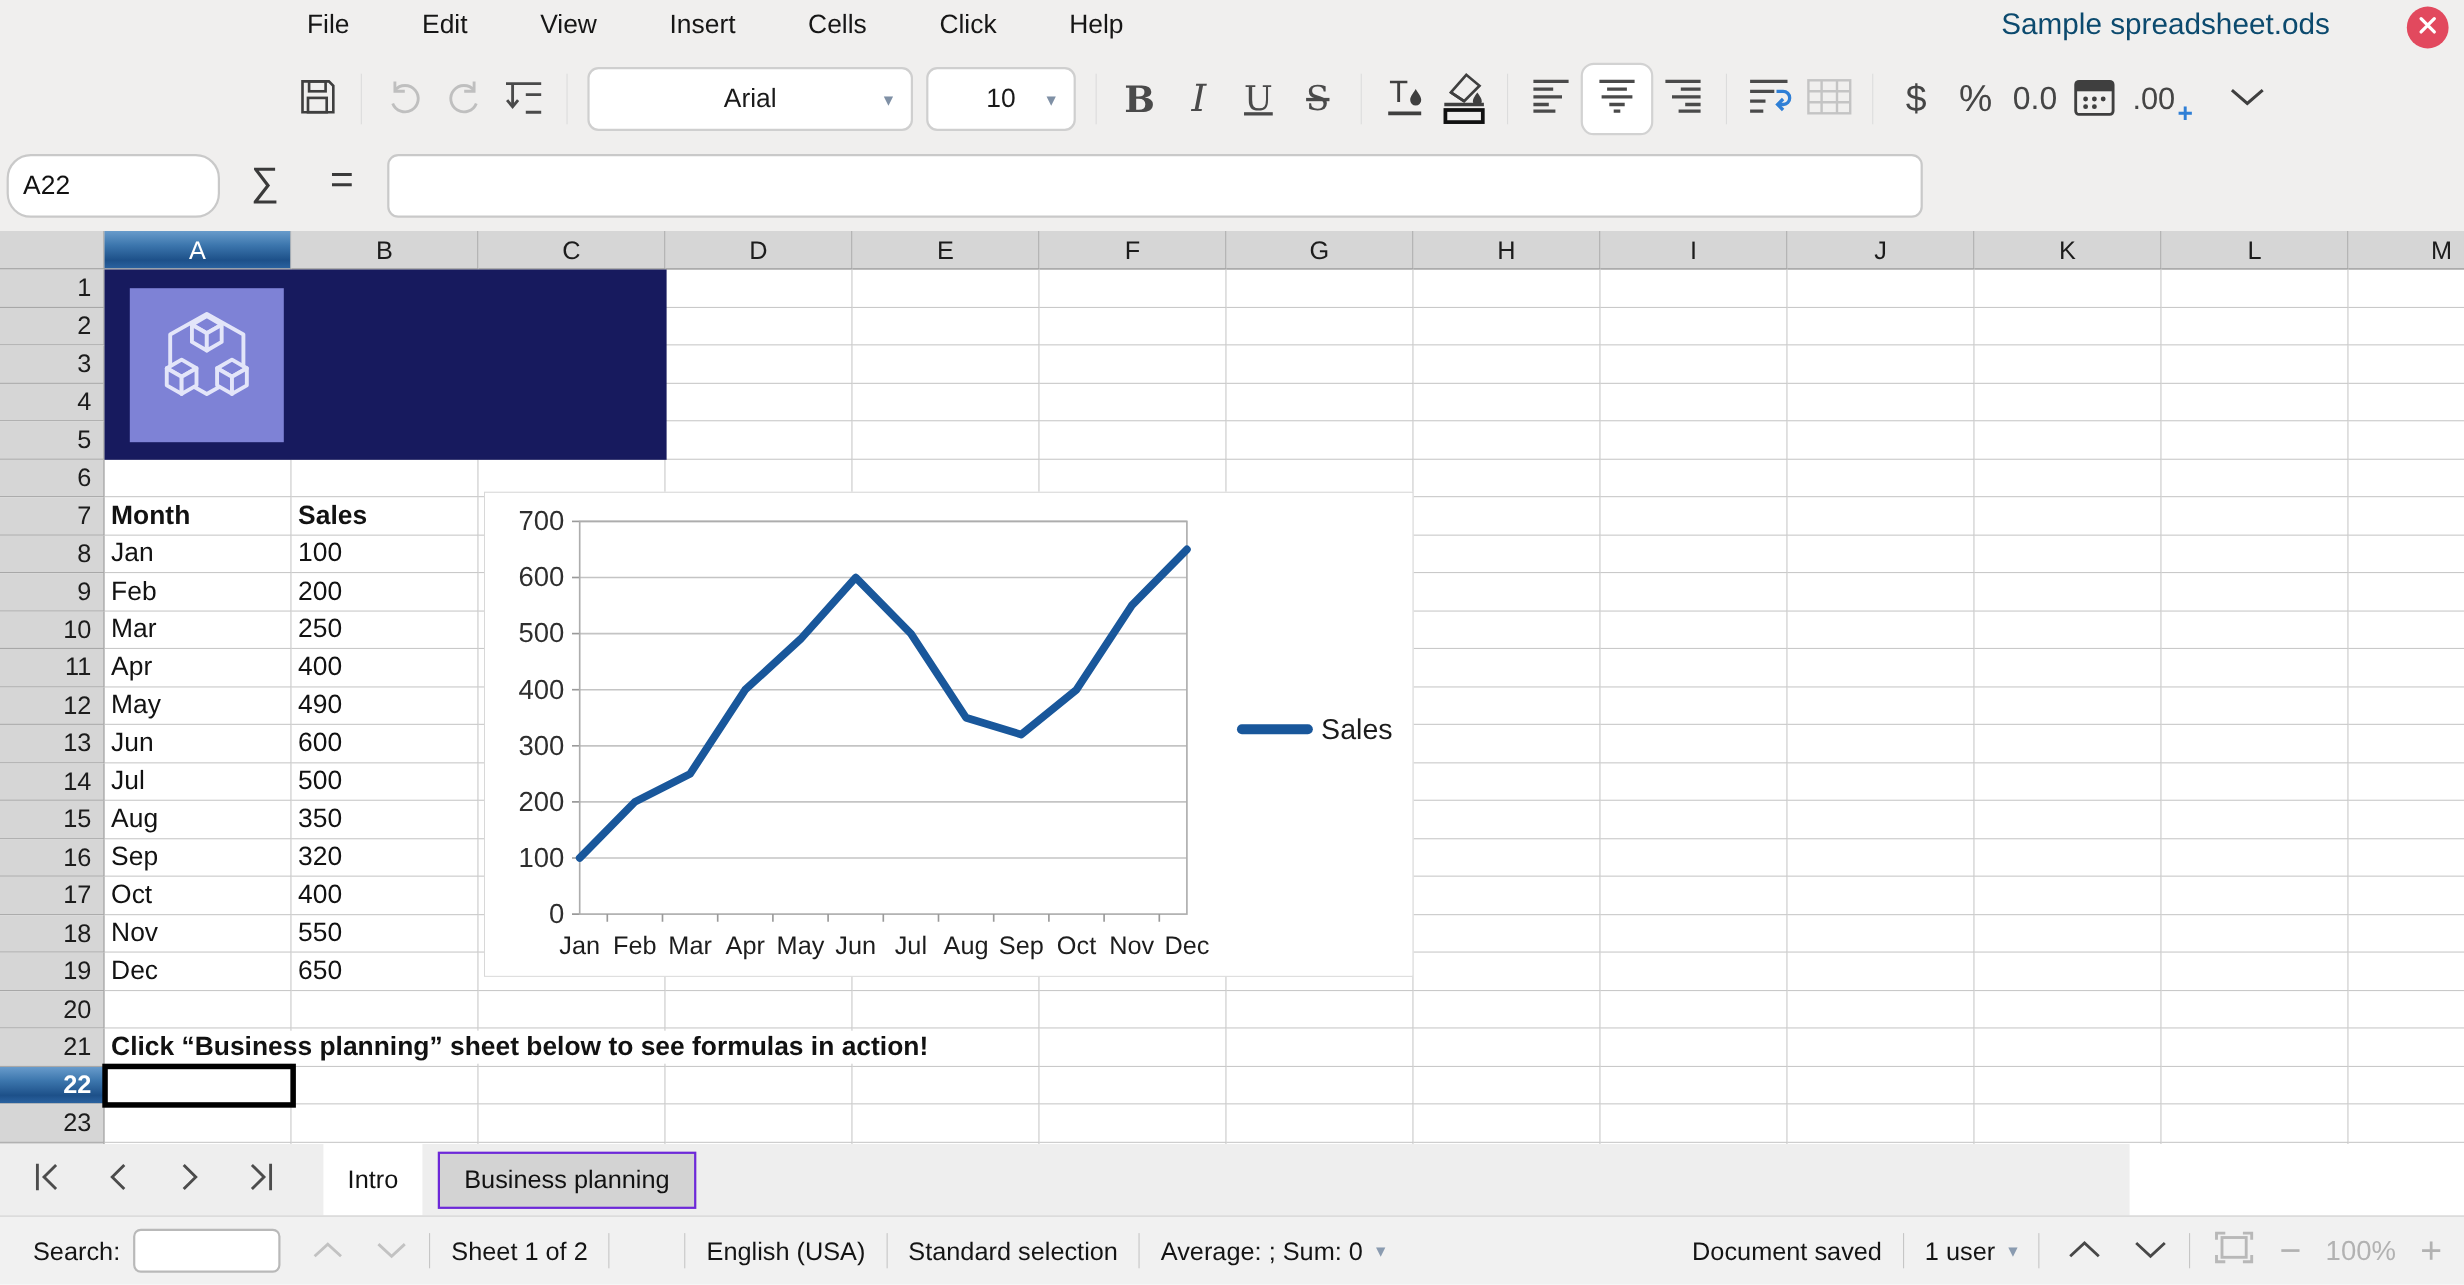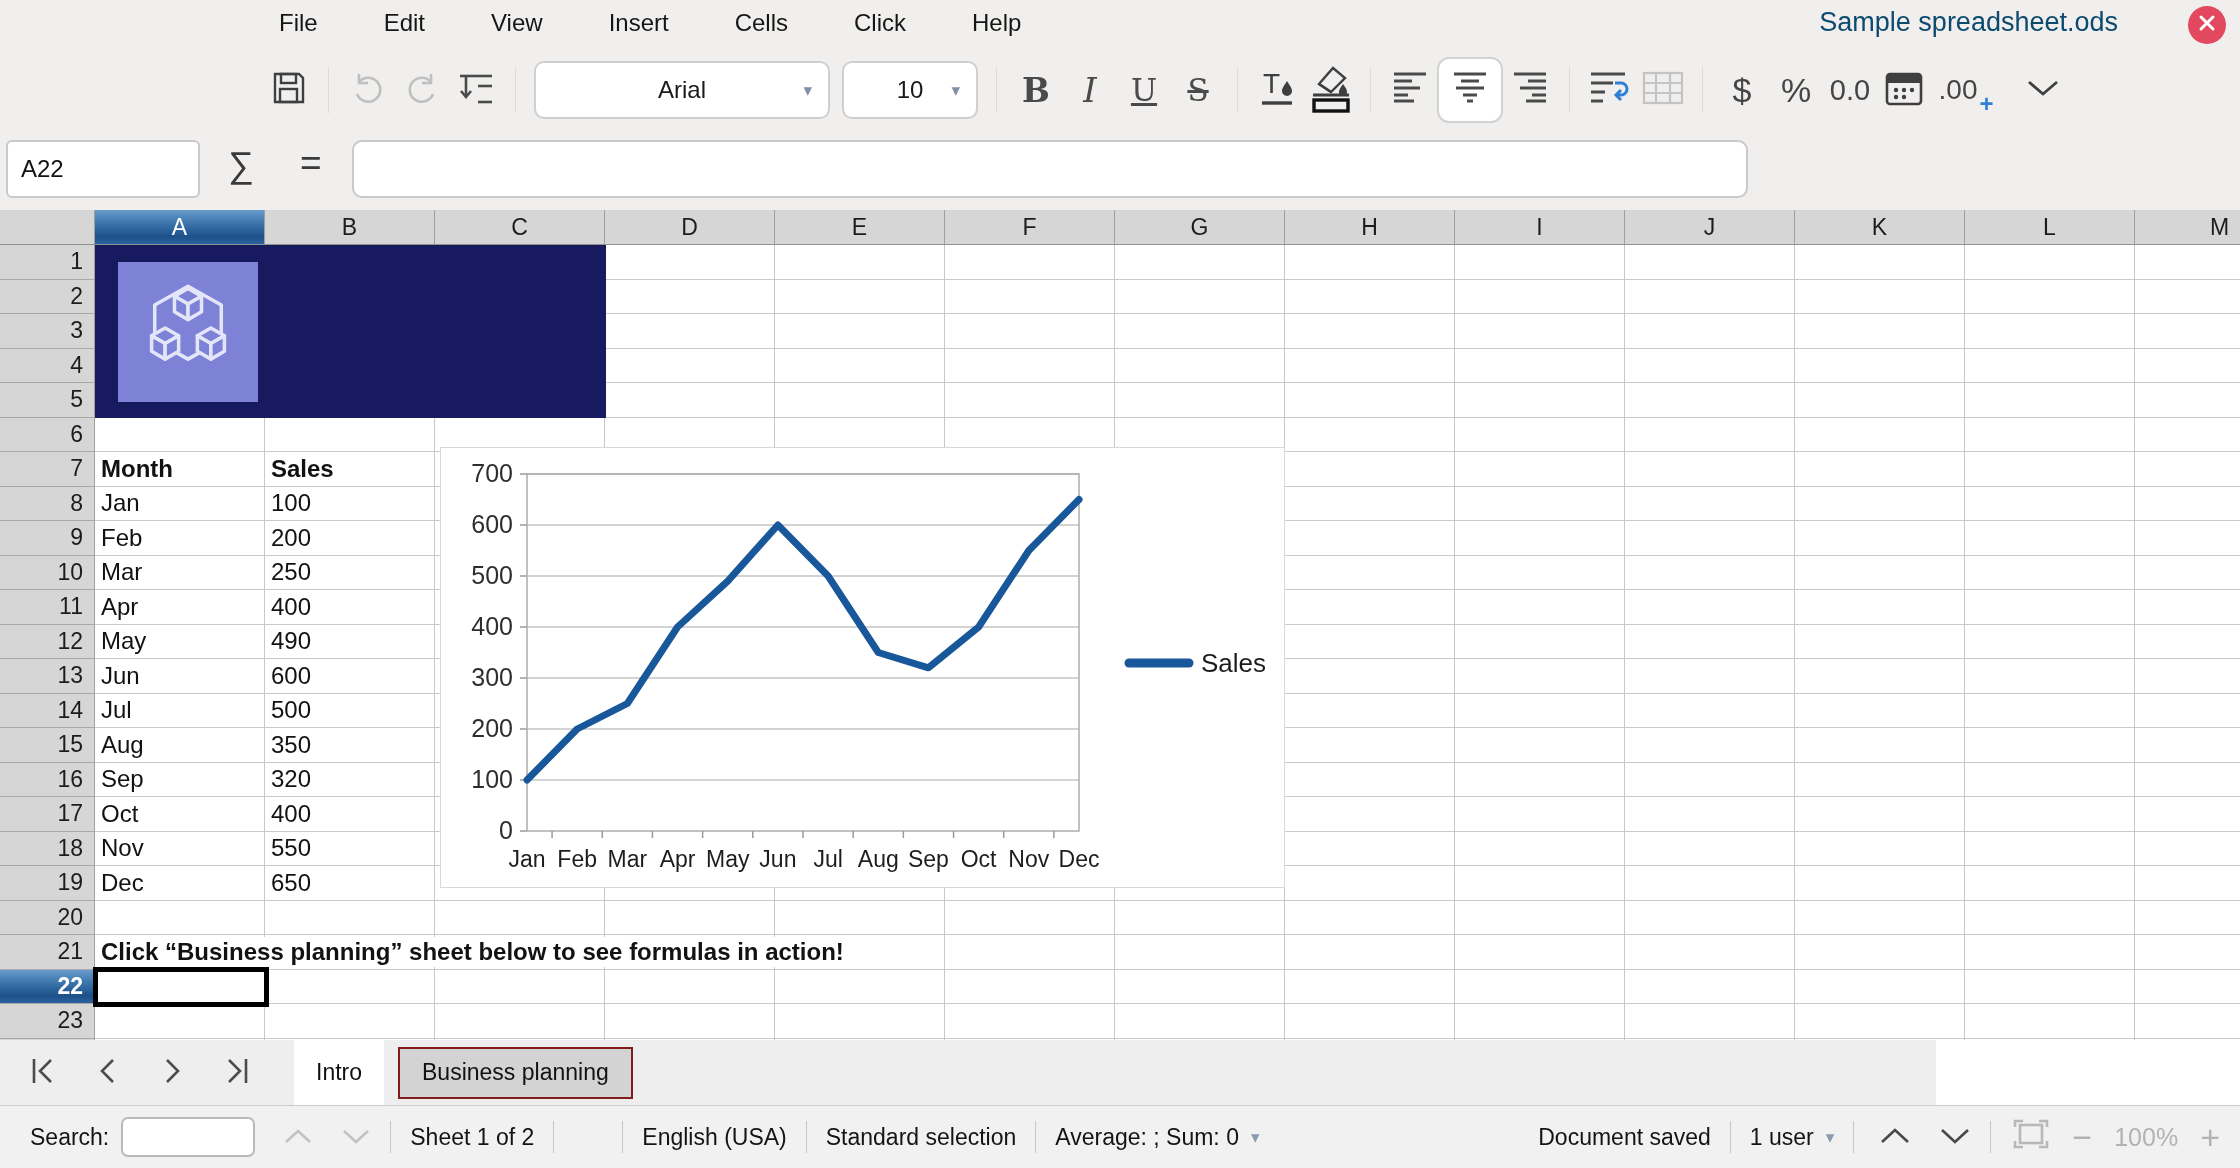--- a/index.html
+++ b/index.html
@@ -32,21 +32,21 @@
   .dd-arrow { position:absolute; right:16px; font-size:17px; color:#7f90a5; }
   .num-glyph { font-size:34px; color:#454545; }
   .num-glyph.small { font-size:29px; }
   .dec-icon { font-size:28px; color:#454545; position:relative; }
   .dec-plus { position:absolute; right:-16px; bottom:-12px; font-size:24px; color:#2f7fd6; font-weight:bold; }
   .active-box { width:66px; height:66px; background:#fff; border:2px solid #d2d2d2; border-radius:12px;
     display:flex; align-items:center; justify-content:center; }
 
   .formulabar { position:absolute; top:134px; left:0; right:0; height:72px; }
   .namebox { position:absolute; left:6px; top:6px; width:194px; height:58px; background:#fff;
-    border:2px solid #c9c9c9; border-radius:6px; font-size:24px; color:#111;
+    border:2px solid #c9c9c9; border-radius:22px; font-size:24px; color:#111;
     display:flex; align-items:center; padding-left:13px; }
   .sigma { position:absolute; left:228px; top:10px; font-size:36px; color:#3a3a3a; }
   .equals { position:absolute; left:300px; top:8px; font-size:37px; color:#3a3a3a; }
   .formula-input { position:absolute; left:352px; top:6px; width:1396px; height:58px;
     background:#fff; border:2px solid #c9c9c9; border-radius:10px; font-size:24px; padding:0 12px;
     font-family:"Liberation Sans",sans-serif; }
 
   
   .grid { position:absolute; top:210px; left:0; width:2240px; height:830px; background:#fff; overflow:hidden; }
   .colheads { display:flex; height:35px; }
@@ -77,21 +77,21 @@
   .selcell { position:absolute; left:93px; top:757px; width:176px; height:40px;
     border:5px solid #000; z-index:4; }
 
   
   .tabbar { position:absolute; top:1040px; left:0; width:1936px; height:65px; background:#eeeeee;
     display:flex; align-items:center; }
   .navi { width:40px; height:40px; margin-left:24px; display:flex; align-items:center; justify-content:center; }
   .tabs { margin-left:38px; display:flex; align-items:center; height:65px; }
   .tab { display:flex; align-items:center; font-size:23px; color:#121212; padding:0 22px; }
   .tab.active { background:#fff; height:65px; }
-  .tab.inactive { background:#d3d3d3; border:2px solid #7f1d1d; height:52px; margin-left:14px; }
+  .tab.inactive { background:#d3d3d3; border:2px solid #6d28d9; height:52px; margin-left:14px; }
 
   
   .statusbar { position:absolute; top:1105px; left:0; width:2240px; height:63px; background:#f1f1f1;
     border-top:1px solid #cdcdcd; display:flex; align-items:center; font-size:23px; color:#141414; }
   .ssep { width:1px; height:32px; background:#c6c6c6; margin:0 19px; }
   .search-label { margin-left:30px; }
   .search-input { width:134px; height:40px; margin-left:12px; background:#fff; border:2px solid #b9b9b9;
     border-radius:7px; font-size:22px; padding:0 8px; font-family:"Liberation Sans",sans-serif; }
   .schev { margin-left:28px; display:flex; align-items:center; }
   .tri { font-size:17px; color:#8a9bb0; margin-left:12px; }

